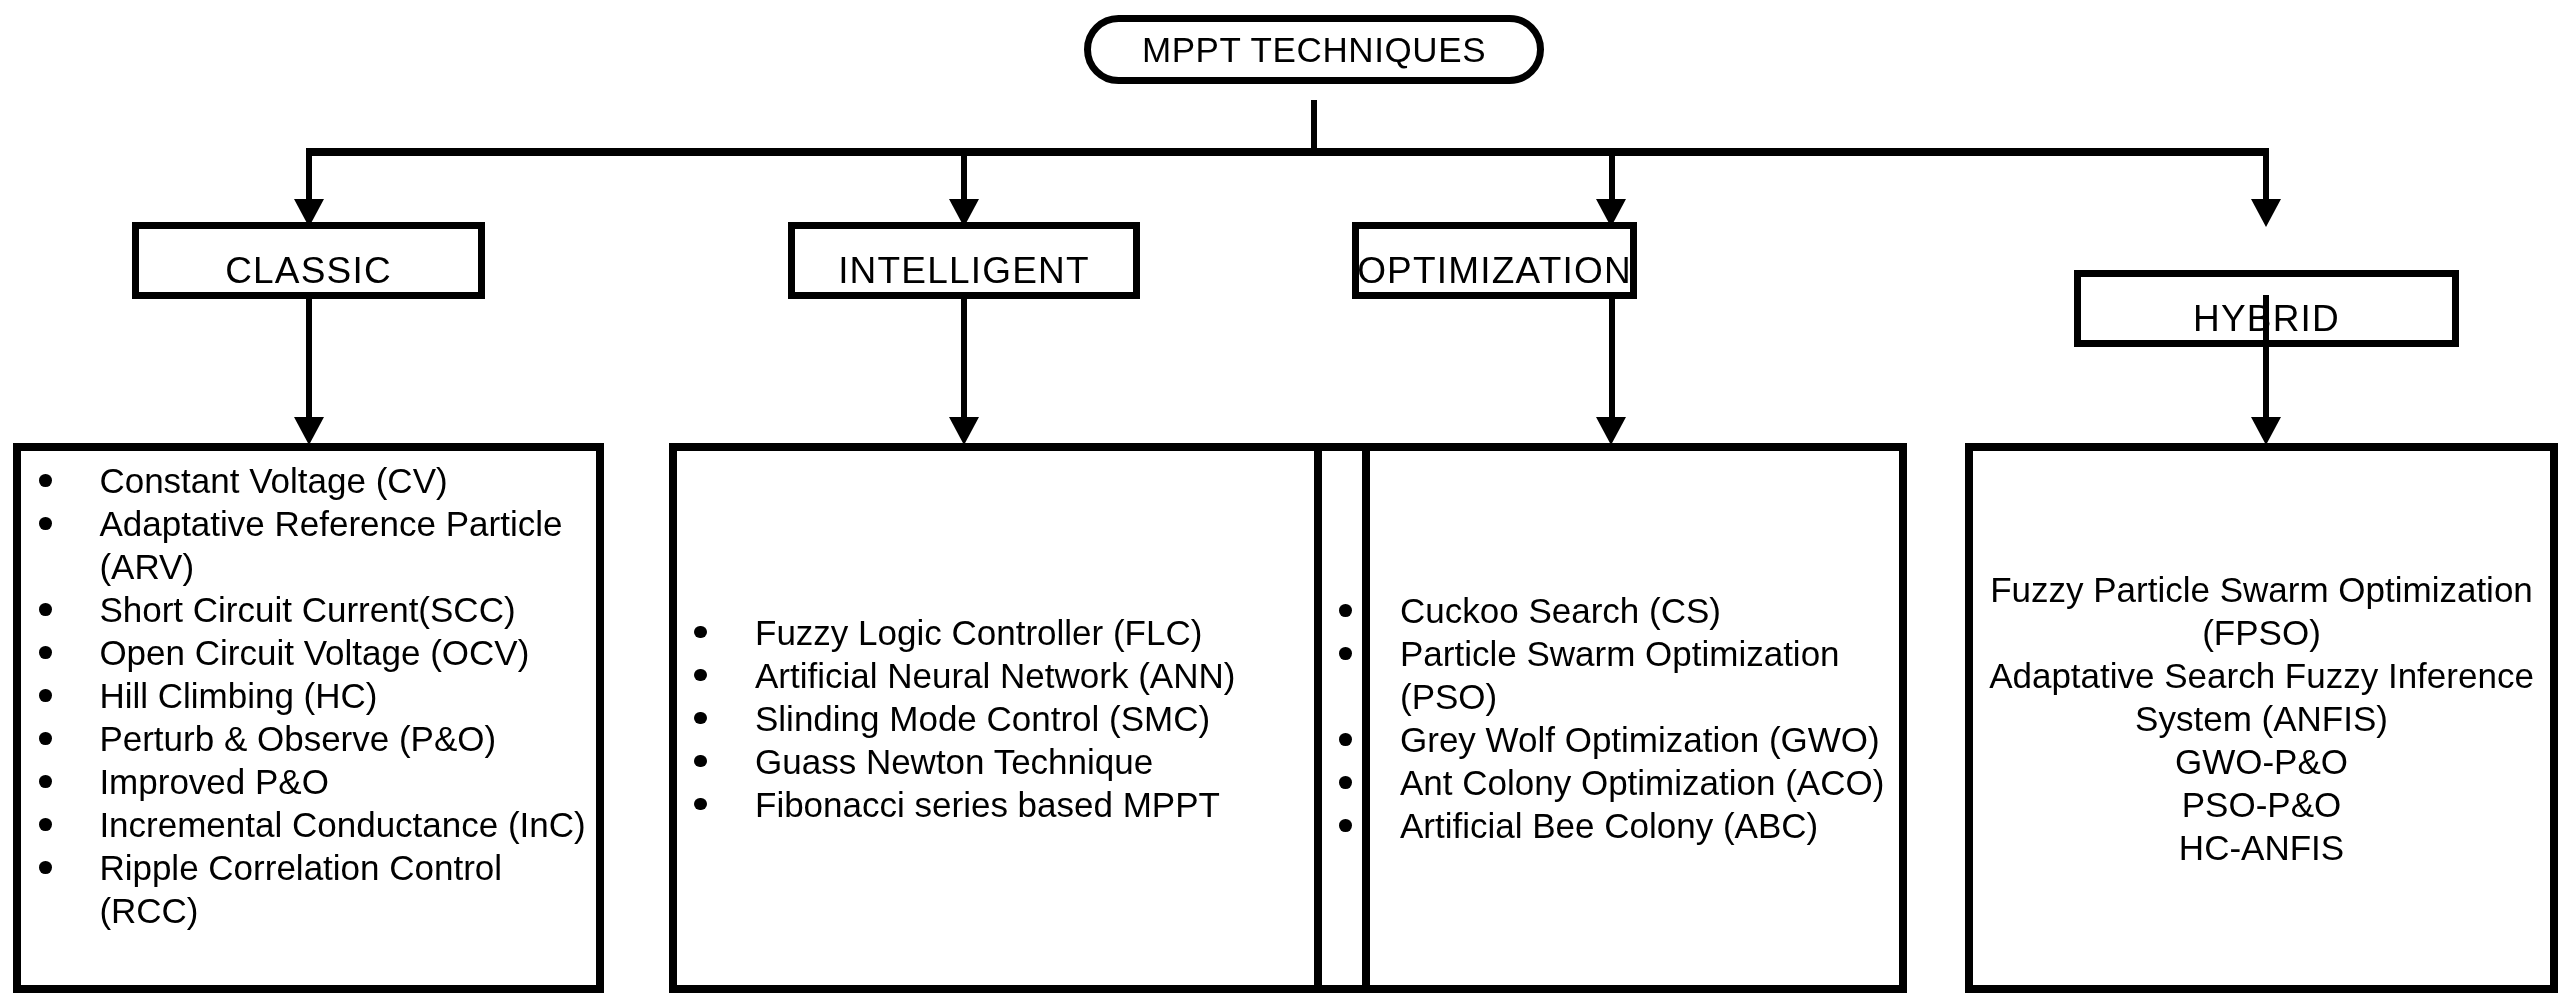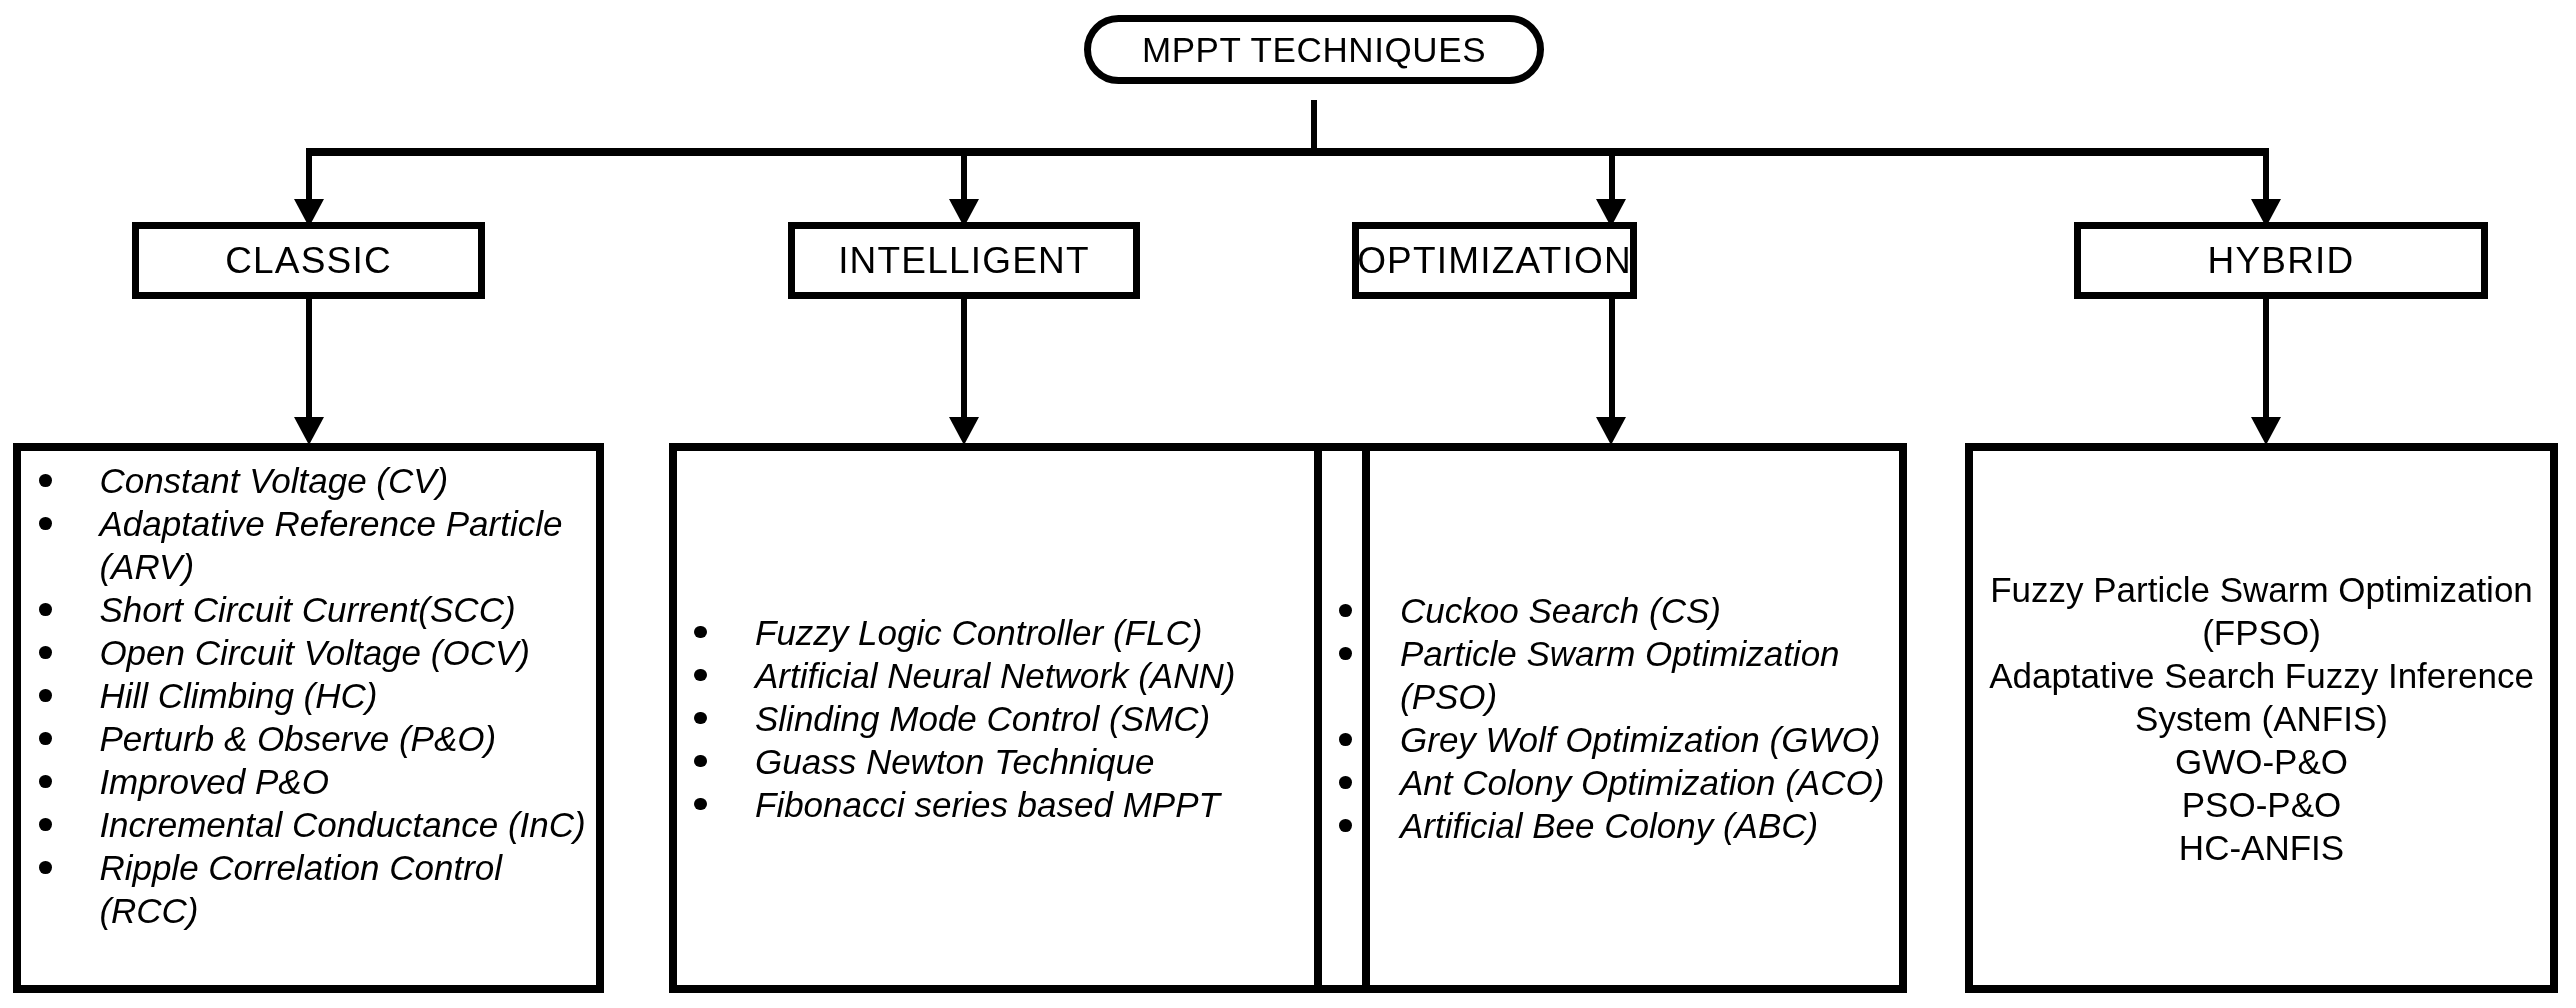--- a/index.html
+++ b/index.html
@@ -33,41 +33,40 @@
     width: 0; height: 0;
     border-left: 15px solid transparent;
     border-right: 15px solid transparent;
     border-top: 28px solid #000;
   }
 
   
   .header-box {
     top: 222px; height: 77px;
     border: 7.6px solid #000;
-    display: flex; align-items: center; justify-content: center;
+    display: flex; align-items: flex-end; justify-content: center;
     font-size: 37px; letter-spacing: 1.2px; white-space: nowrap;
   }
 
   
   .list-box {
     top: 443px; height: 550px;
     border: 8.1px solid #000;
     display: flex; flex-direction: column; justify-content: center;
   }
   .list-box.top-align { justify-content: flex-start; }
 
   ul.items {
     margin: 0; padding: 0; list-style: none;
     font-size: 35px; line-height: 43px;
   }
   .list-box.top-align ul.items { padding-top: 8.1px; }
   ul.items.bulleted li {
     position: relative;
     padding-left: 78px;
-    font-style: italic;
   }
   ul.items.bulleted li::before {
     content: "";
     position: absolute;
     left: 17.4px; top: 15px;
     width: 12.8px; height: 12.8px;
     border-radius: 50%;
     background: #000;
   }
   ul.items.plain li {
@@ -109,21 +108,21 @@
 
   <div class="abs header-box" style="left:132px; width:353px;">
     <span>CLASSIC</span>
   </div>
   <div class="abs header-box" style="left:788px; width:352px;">
     <span>INTELLIGENT</span>
   </div>
   <div class="abs header-box" style="left:1352px; width:285px;">
     <span>OPTIMIZATION</span>
   </div>
-  <div class="abs header-box" style="left:2074px; width:414px;">
+  <div class="abs header-box" style="left:2074px; width:385px;margin-top:48px;">
     <span>HYBRID</span>
   </div>
 
   <div class="abs list-box top-align" style="left:13.4px; width:591px;">
     <ul class="items bulleted">
         <li>Constant Voltage (CV)</li>
         <li>Adaptative Reference Particle (ARV)</li>
         <li>Short Circuit Current(SCC)</li>
         <li>Open Circuit Voltage (OCV)</li>
         <li>Hill Climbing (HC)</li>

